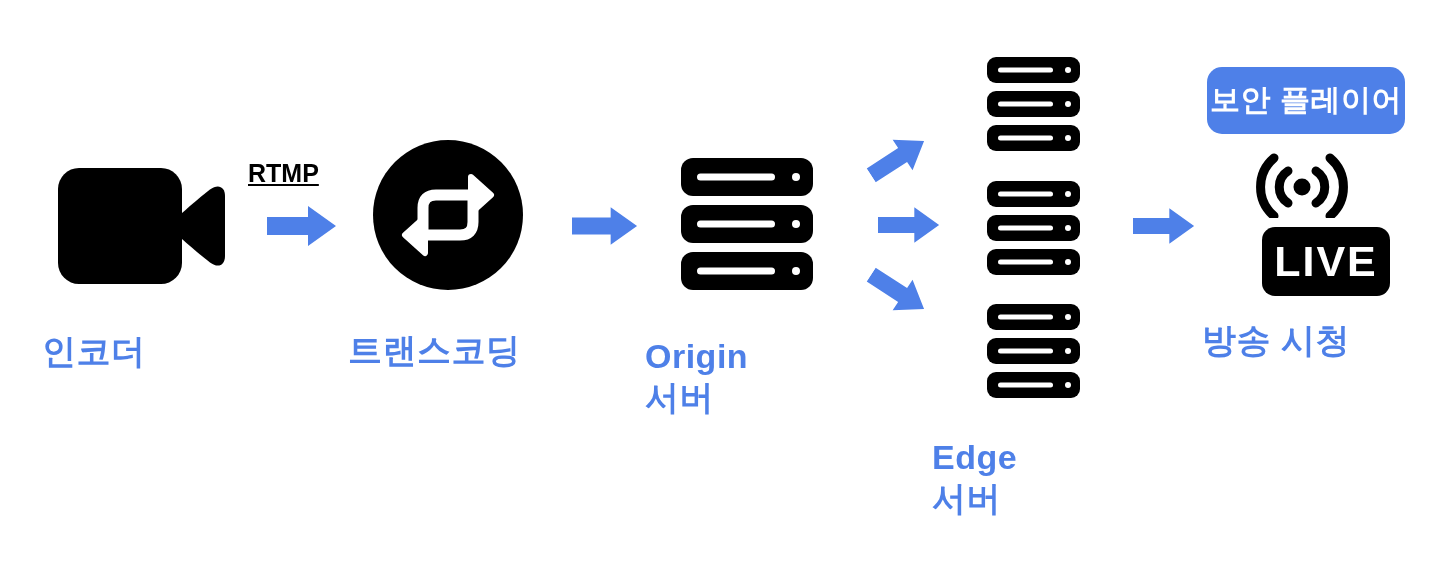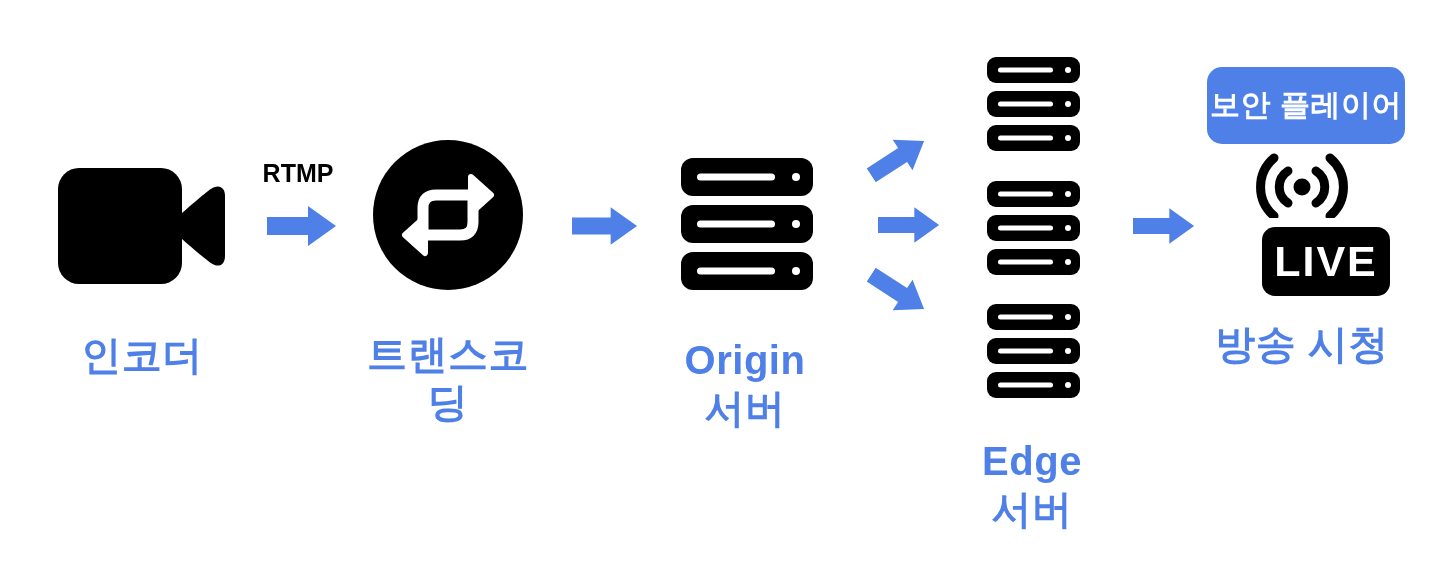--- a/index.html
+++ b/index.html
@@ -12,33 +12,33 @@
     width:1442px;height:568px;
     background:#ffffff;
     font-family:"Liberation Sans", sans-serif;
     overflow:hidden;
   }
   .abs{position:absolute;}
   .node-label{
     position:absolute;
     color:var(--blue);
     font-weight:bold;
-    font-size:40px;
+    font-size:34px;
     line-height:1.2;
-    text-align:center;
     width:200px;
     letter-spacing:0.5px;
   }
   .edge-label{
     position:absolute;
     color:var(--ink);
     font-weight:bold;
     font-size:25px;
-    text-align:center;
+    text-align:left;
     width:100px;
+    text-decoration:underline;
   }
   .block-arrow{display:block;}
   .block-arrow polygon{fill:var(--blue);}
   .slab{
     position:relative;
     background:var(--ink);
     border-radius:12px;
   }
   .slab::before{
     content:"";
@@ -58,21 +58,21 @@
     background:#ffffff;
     border-radius:50%;
   }
   .origin-stack .slab{width:132px;height:38px;margin-bottom:9px;}
   .edge-stack .slab{width:93px;height:26px;margin-bottom:8px;border-radius:9px;}
   .edge-stack .slab::before{height:5px;border-radius:3px;}
   .edge-stack .slab::after{width:6px;height:6px;}
   .badge{
     position:absolute;
     left:1207px;top:67px;
-    width:198px;height:77px;
+    width:198px;height:67px;
     background:var(--blue);
     border-radius:15px;
     display:flex;align-items:center;justify-content:center;
     color:#ffffff;
     font-weight:bold;
     font-size:30px;
     letter-spacing:0.5px;
   }
   .live-box{
     position:absolute;

